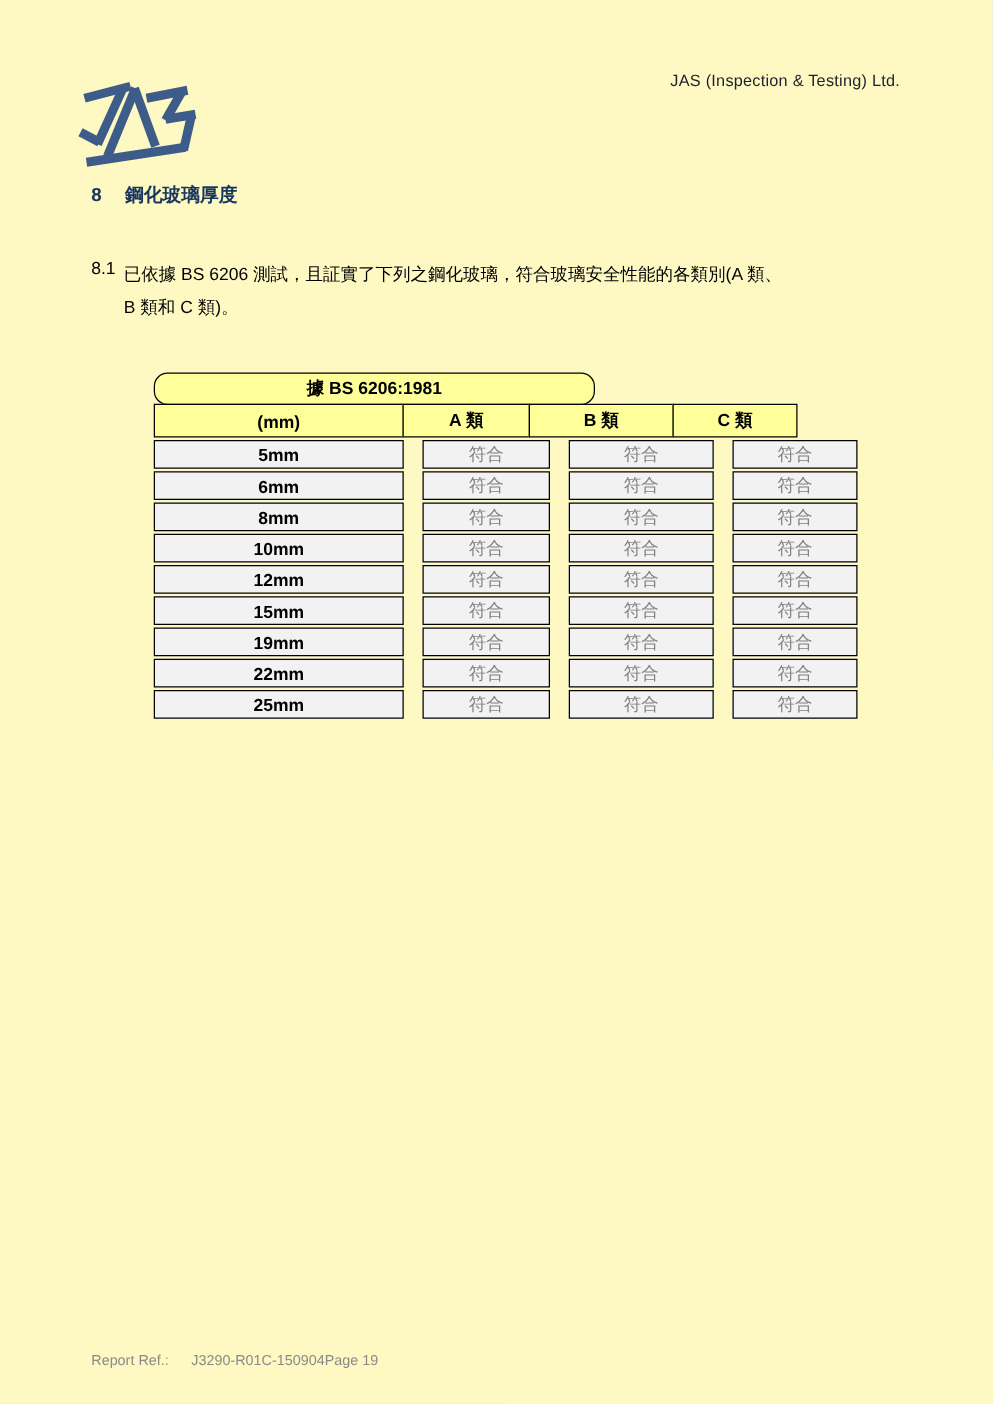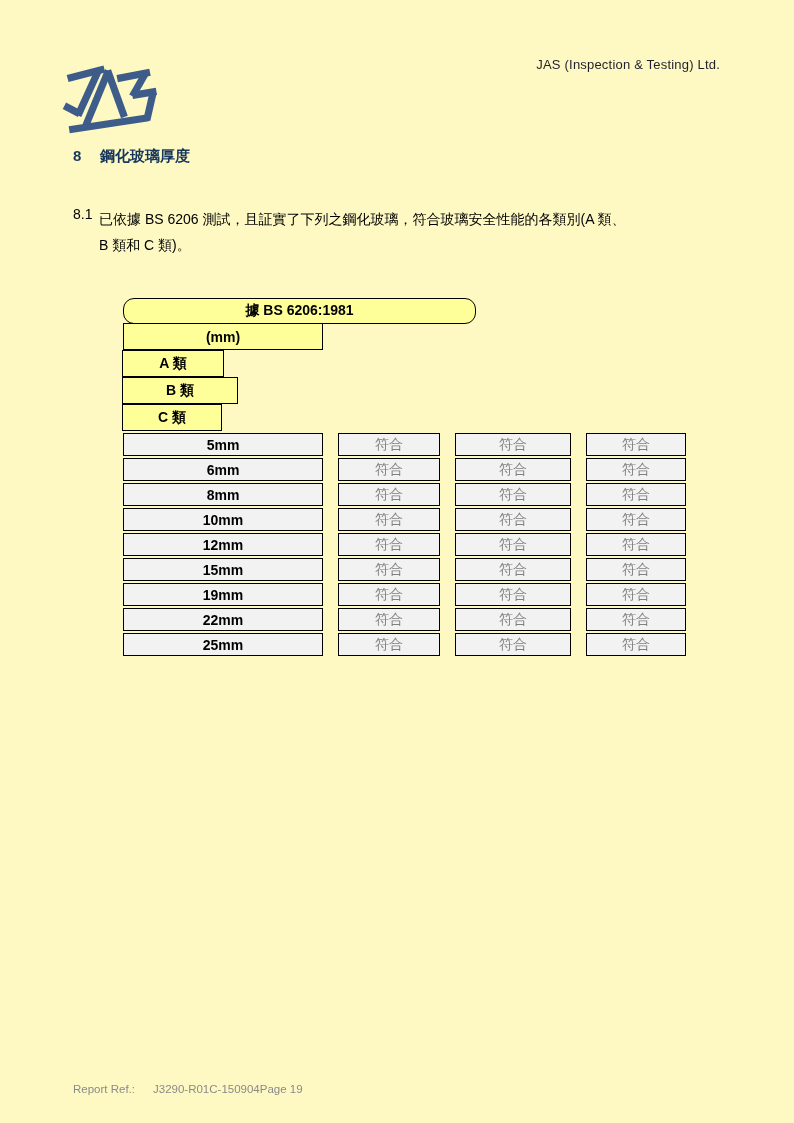--- a/index.html
+++ b/index.html
@@ -72,21 +72,21 @@
   .c1 { width: 200px; }
   .c2 { width: 102px; }
   .c3 { width: 116px; }
   .c4 { width: 100px; }
   .cspan { width: 353px; border-radius: 11px; }
   .hrow .tcell {
     background: #FFFF99;
     height: 26px;
     font-weight: bold;
   }
-  .hrow.hrow2 { margin-top: -1px; flex-direction: column; }
+  .hrow.hrow2 { margin-top: -1px; }
   .hrow.hrow2 .tcell { height: 27px; }
   .brow { margin-top: 2px; gap: 16px; }
   .brow .tcell {
     background: #F2F2F2;
     height: 23px;
   }
   .brow .thickness { font-weight: bold; color: #000000; }
   .brow .pass { color: #808080; font-weight: normal; }
   .footer {
     position: absolute;

